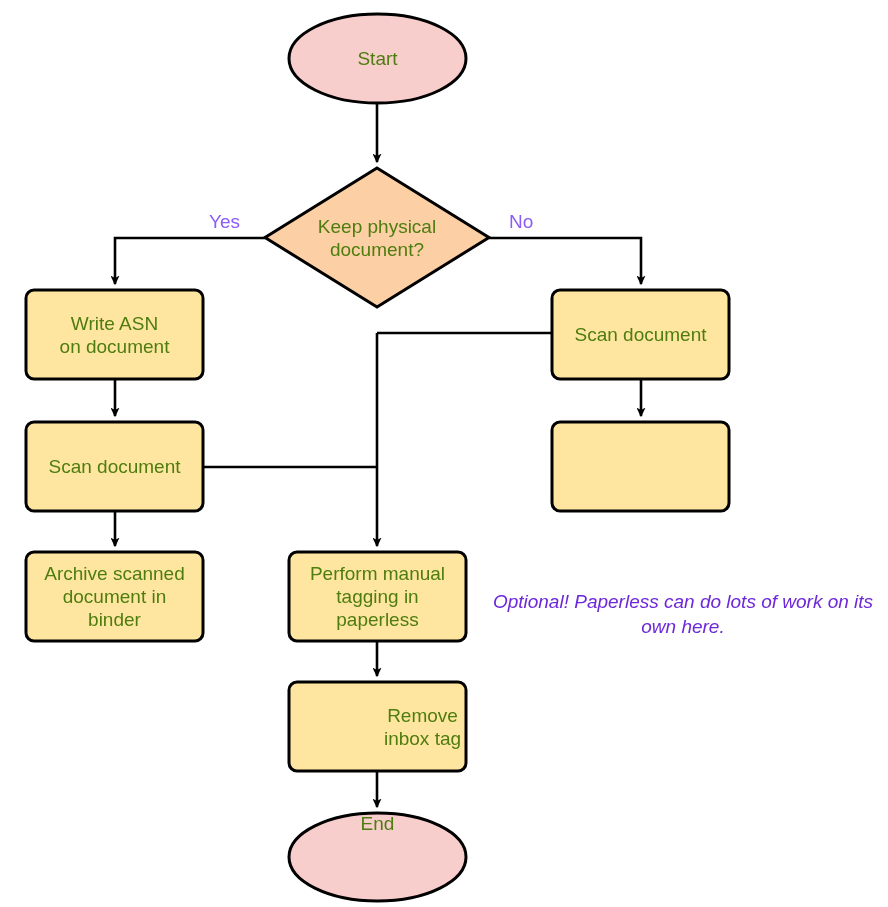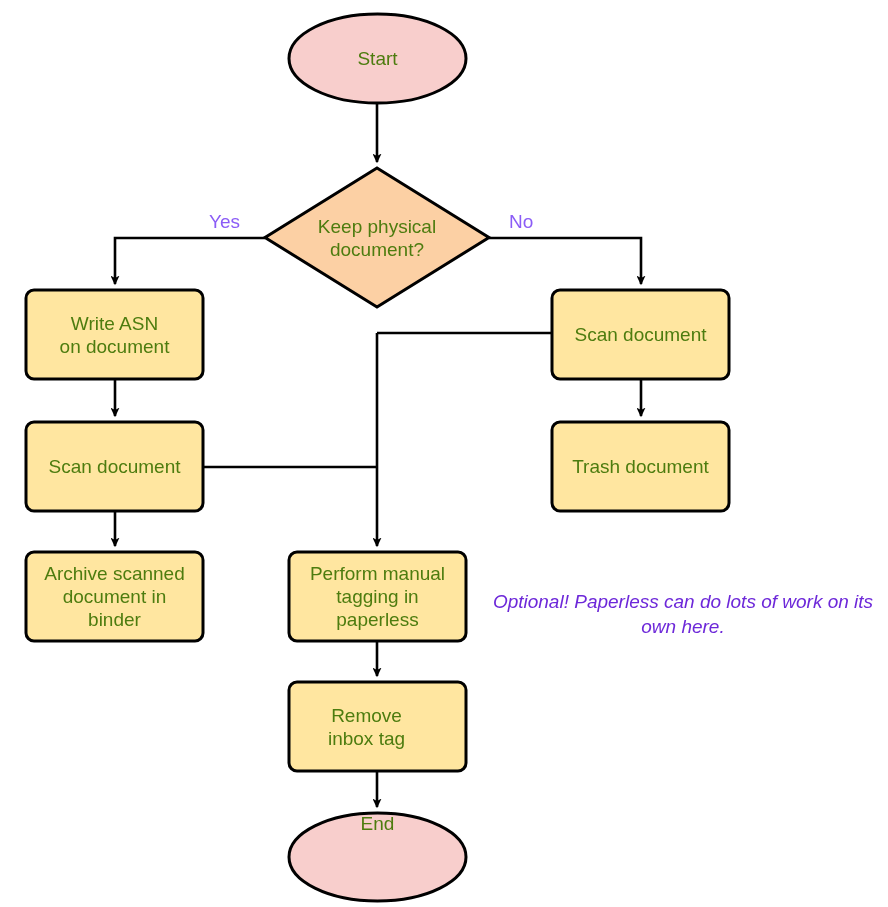--- a/index.html
+++ b/index.html
@@ -128,27 +128,26 @@
 document?</div>
 
   <div class="node-label" style="left:26px; top:422px; width:177px; height:89px;">Scan document</div>
 
   <div class="node-label" style="left:26px; top:552px; width:177px; height:89px;">Archive scanned
 document in
 binder</div>
 
   <div class="node-label" style="left:552px; top:290px; width:177px; height:89px;">Scan document</div>
 
-  <div class="node-label" style="left:552px; top:422px; width:177px; height:89px;">Trash document</div>
 
   <div class="node-label" style="left:289px; top:552px; width:177px; height:89px;border-radius:12px;">Perform manual
 tagging in
 paperless</div>
 
-  <div class="node-label" style="left:278px; top:682px; width:177px; height:89px;">Remove
+  <div class="node-label" style="left:290px; top:682px; width:177px; height:89px;padding-left:44px;">Remove
 inbox tag</div>
 
   <div class="node-label" style="left:289px; top:779px; width:177px; height:88px;">End</div>
 
   <div class="edge-label" style="left:209px; top:211px;">Yes</div>
 
   <div class="edge-label" style="left:509px; top:211px;">No</div>
 
   <div class="note-text" style="left:483px; top:589px;">Optional! Paperless can do lots of work on its own here.</div>
 

